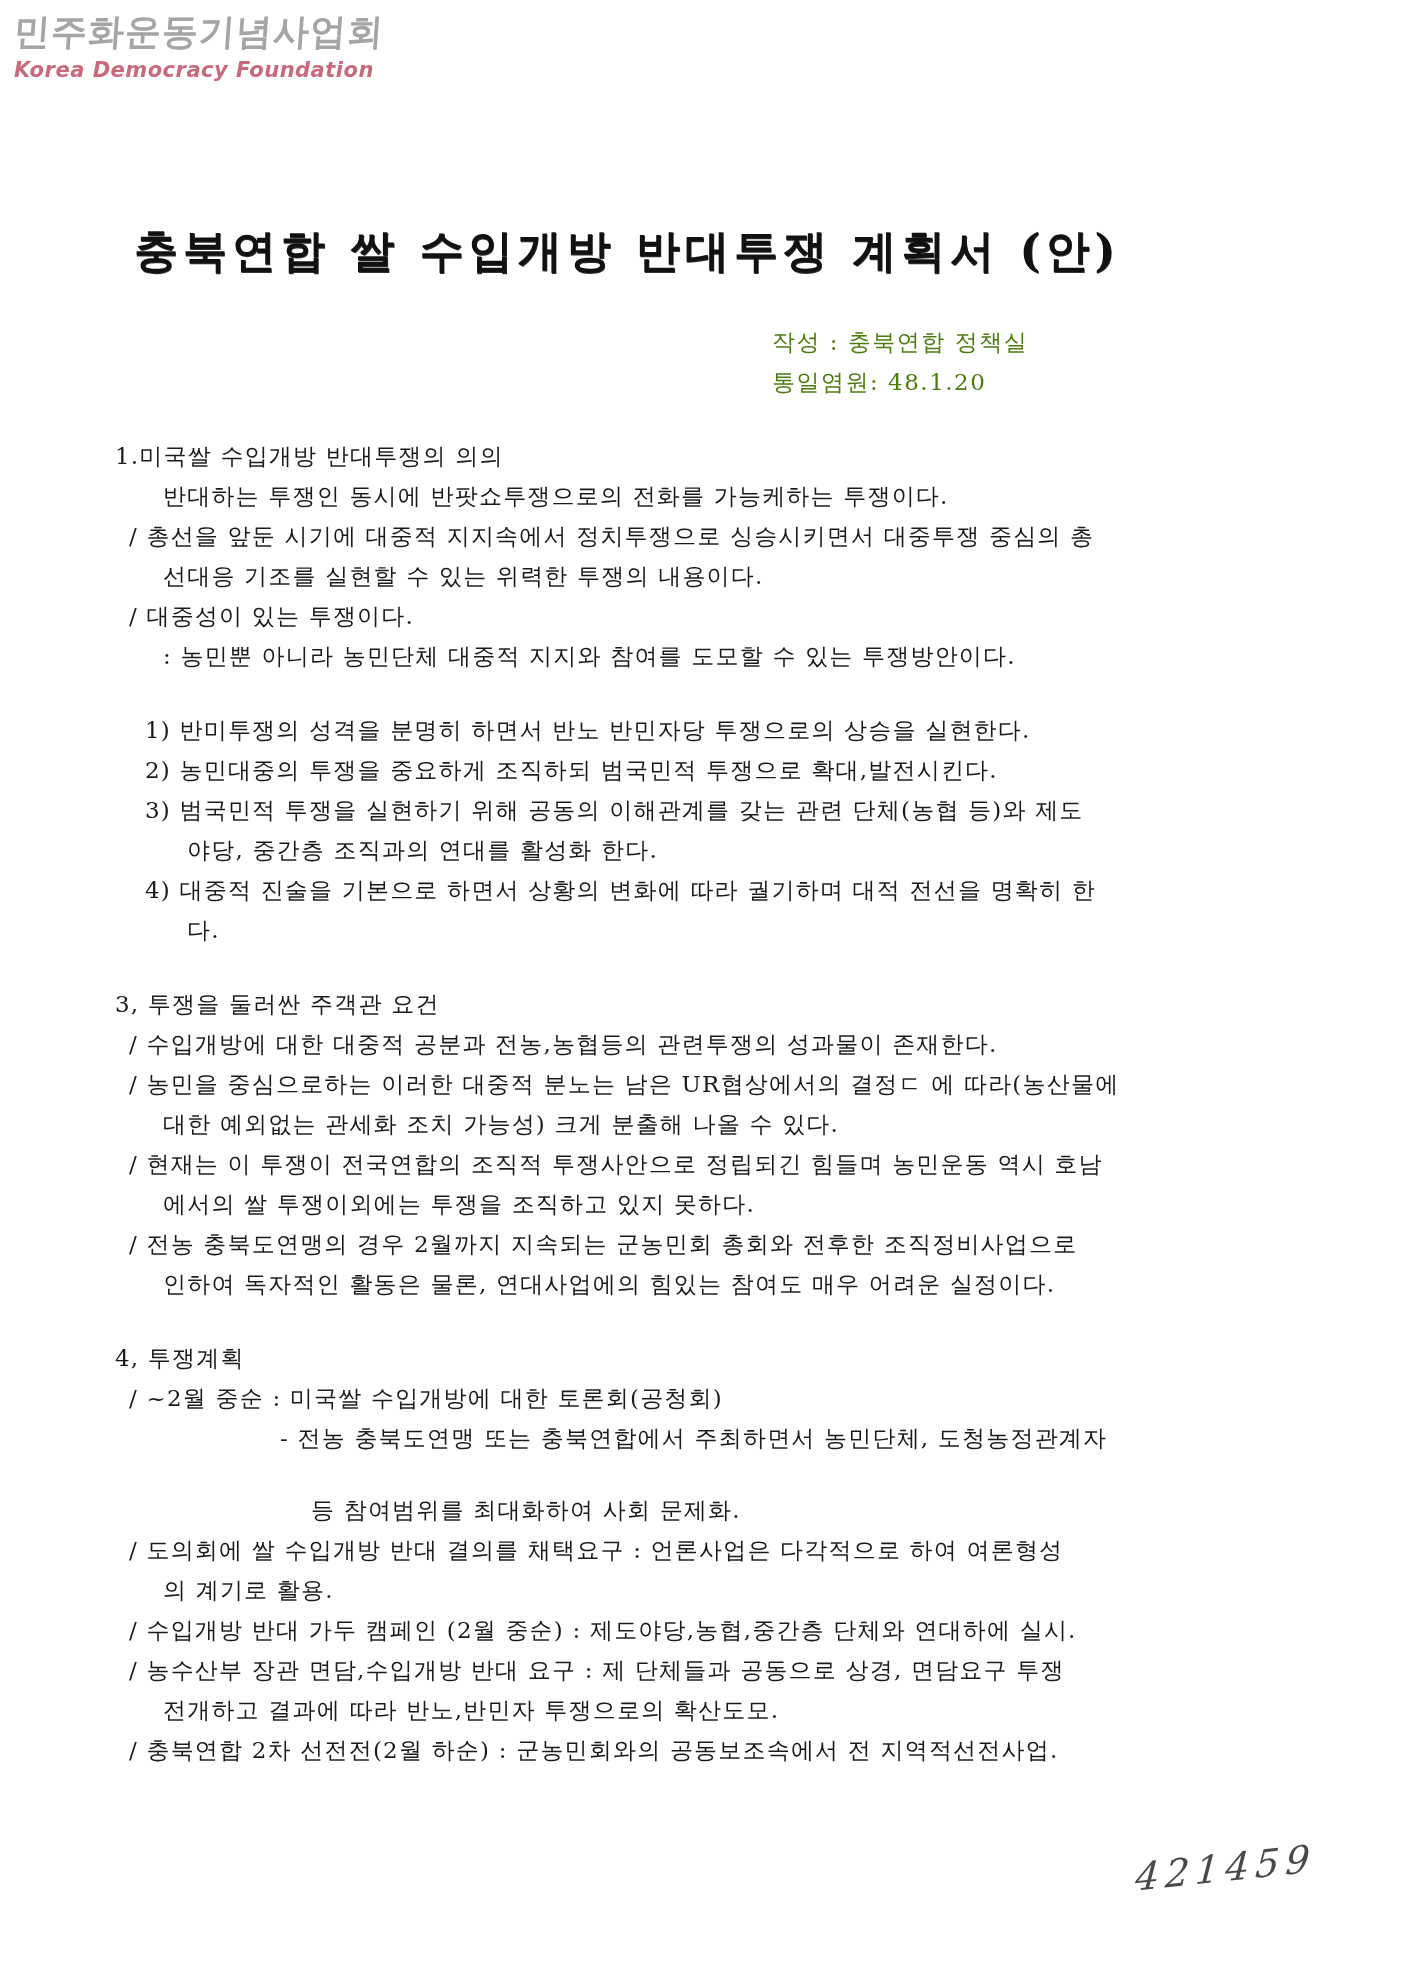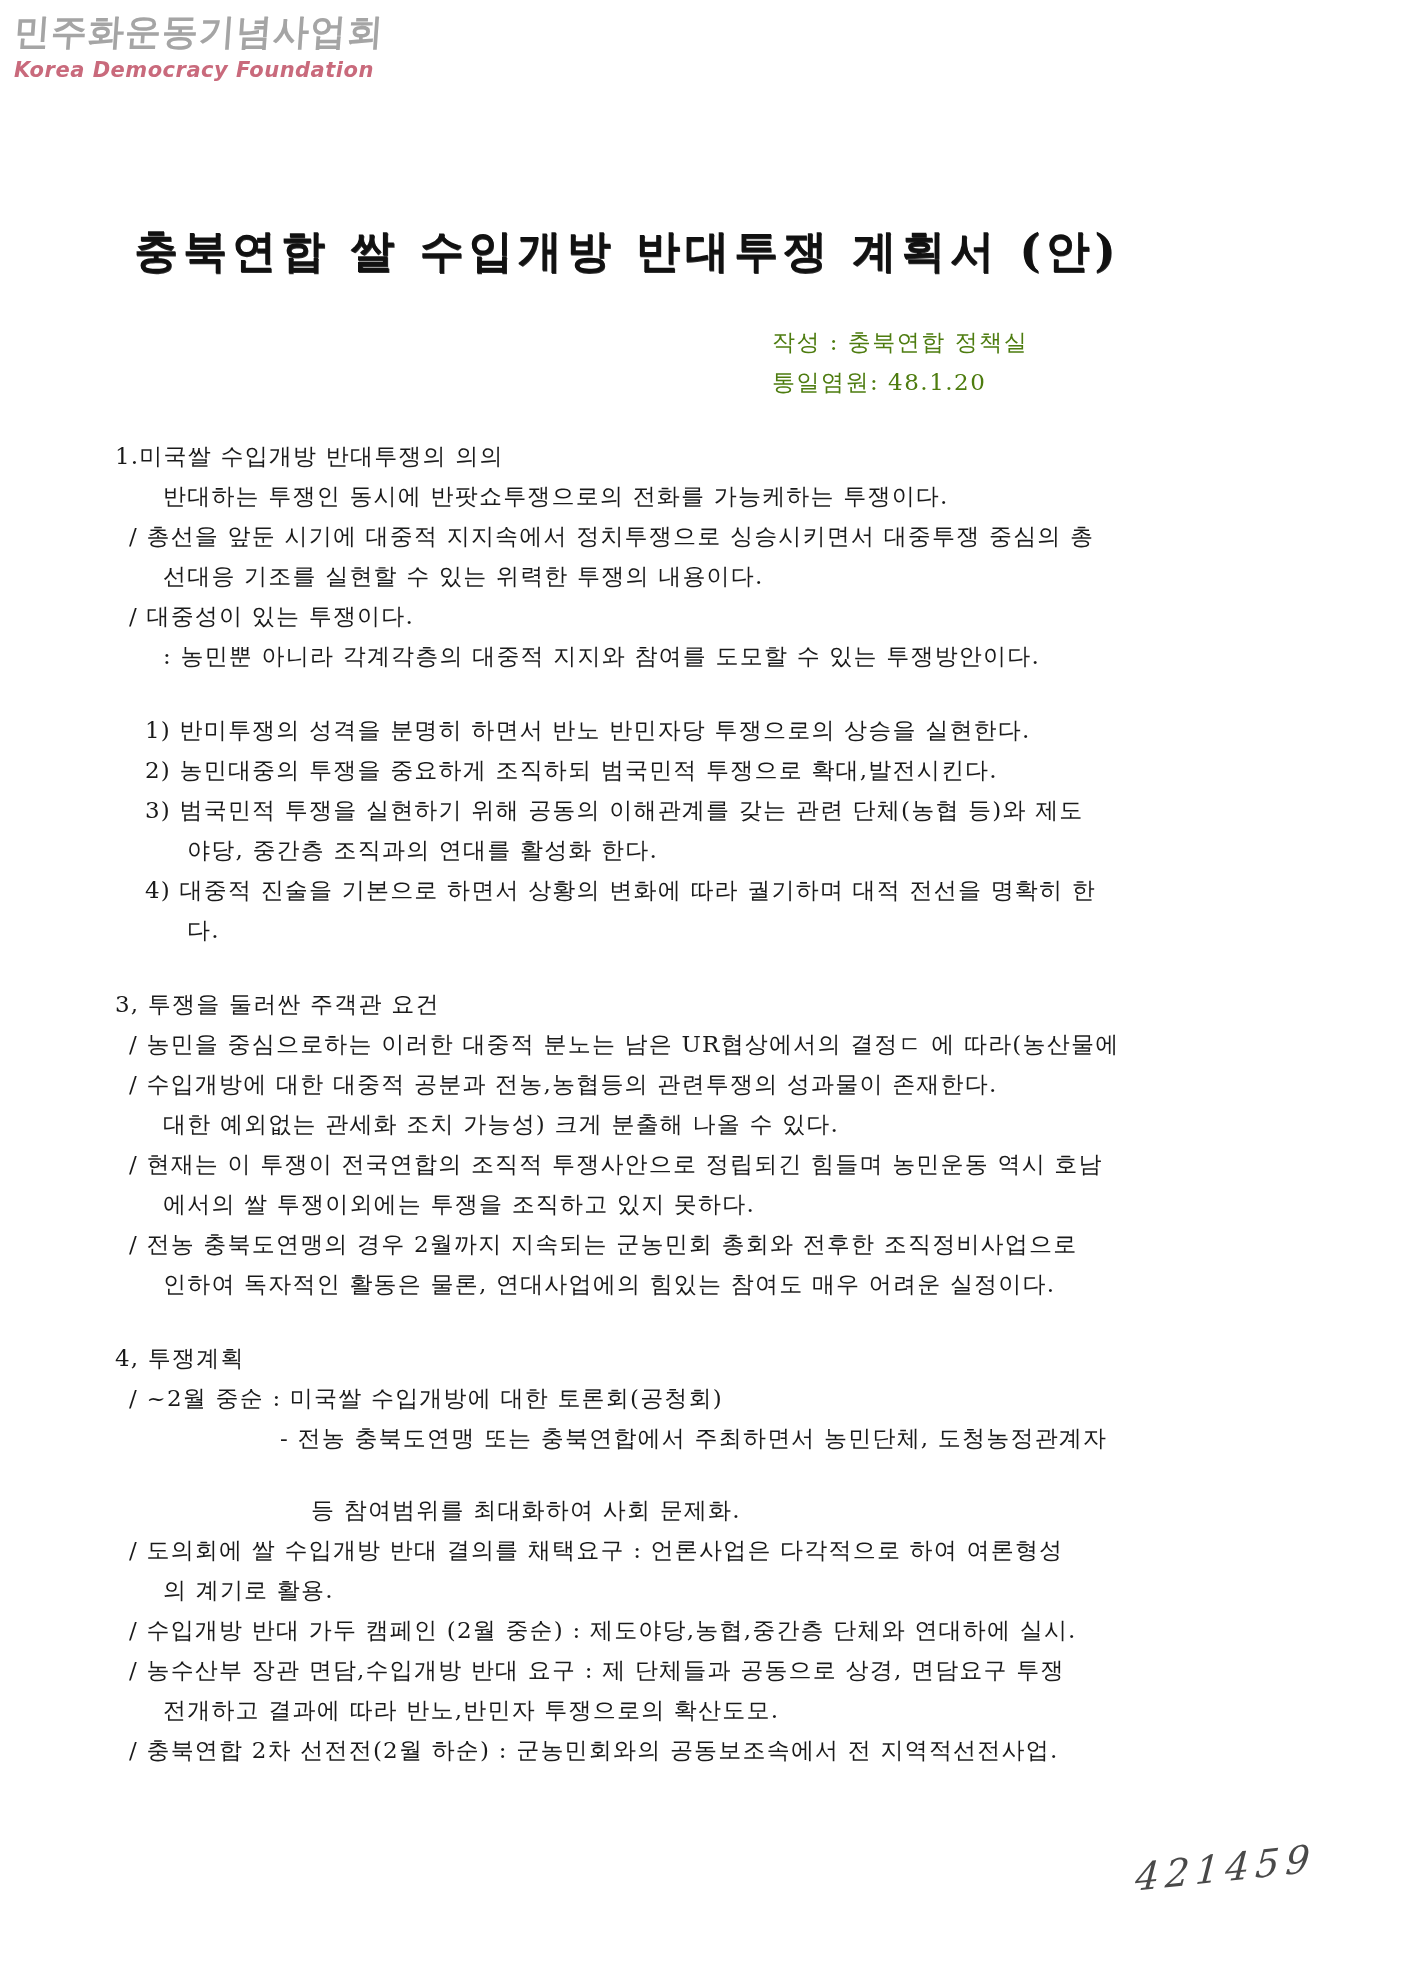--- a/index.html
+++ b/index.html
@@ -116,34 +116,34 @@
     <div>통일염원: 48.1.20</div>
   </div>
 
   <div class="doc-body">
       <section class="doc-section">
         <div class="heading">1.미국쌀 수입개방 반대투쟁의 의의</div>
         <div class="line ind2">반대하는 투쟁인 동시에 반팟쇼투쟁으로의 전화를 가능케하는 투쟁이다.</div>
         <div class="line ind1">/ 총선을 앞둔 시기에 대중적 지지속에서 정치투쟁으로 싱승시키면서 대중투쟁 중심의 총</div>
         <div class="line ind2">선대응 기조를 실현할 수 있는 위력한 투쟁의 내용이다.</div>
         <div class="line ind1">/ 대중성이 있는 투쟁이다.</div>
-        <div class="line ind2">: 농민뿐 아니라 각계각층의 대중적 지지와 참여를 도모할 수 있는 투쟁방안이다.</div>
+        <div class="line ind2">: 농민뿐 아니라 농민단체 대중적 지지와 참여를 도모할 수 있는 투쟁방안이다.</div>
       </section>
       <section class="doc-section">
         <div class="line ind3">1) 반미투쟁의 성격을 분명히 하면서 반노 반민자당 투쟁으로의 상승을 실현한다.</div>
         <div class="line ind3">2) 농민대중의 투쟁을 중요하게 조직하되 범국민적 투쟁으로 확대,발전시킨다.</div>
         <div class="line ind3">3) 범국민적 투쟁을 실현하기 위해 공동의 이해관계를 갖는 관련 단체(농협 등)와 제도</div>
         <div class="line ind4">야당, 중간층 조직과의 연대를 활성화 한다.</div>
         <div class="line ind3">4) 대중적 진술을 기본으로 하면서 상황의 변화에 따라 궐기하며 대적 전선을 명확히 한</div>
         <div class="line ind4">다.</div>
       </section>
       <section class="doc-section">
         <div class="heading">3, 투쟁을 둘러싼 주객관 요건</div>
+        <div class="line ind1">/ 수입개방에 대한 대중적 공분과 전농,농협등의 관련투쟁의 성과물이 존재한다.</div>
         <div class="line ind1">/ 농민을 중심으로하는 이러한 대중적 분노는 남은 UR협상에서의 결정ㄷ 에 따라(농산물에</div>
-        <div class="line ind1">/ 수입개방에 대한 대중적 공분과 전농,농협등의 관련투쟁의 성과물이 존재한다.</div>
         <div class="line ind2">대한 예외없는 관세화 조치 가능성) 크게 분출해 나올 수 있다.</div>
         <div class="line ind1">/ 현재는 이 투쟁이 전국연합의 조직적 투쟁사안으로 정립되긴 힘들며 농민운동 역시 호남</div>
         <div class="line ind2">에서의 쌀 투쟁이외에는 투쟁을 조직하고 있지 못하다.</div>
         <div class="line ind1">/ 전농 충북도연맹의 경우 2월까지 지속되는 군농민회 총회와 전후한 조직정비사업으로</div>
         <div class="line ind2">인하여 독자적인 활동은 물론, 연대사업에의 힘있는 참여도 매우 어려운 실정이다.</div>
       </section>
       <section class="doc-section">
         <div class="heading">4, 투쟁계획</div>
         <div class="line ind1">/ ~2월 중순 : 미국쌀 수입개방에 대한 토론회(공청회)</div>
         <div class="line ind5">- 전농 충북도연맹 또는 충북연합에서 주최하면서 농민단체, 도청농정관계자</div>

